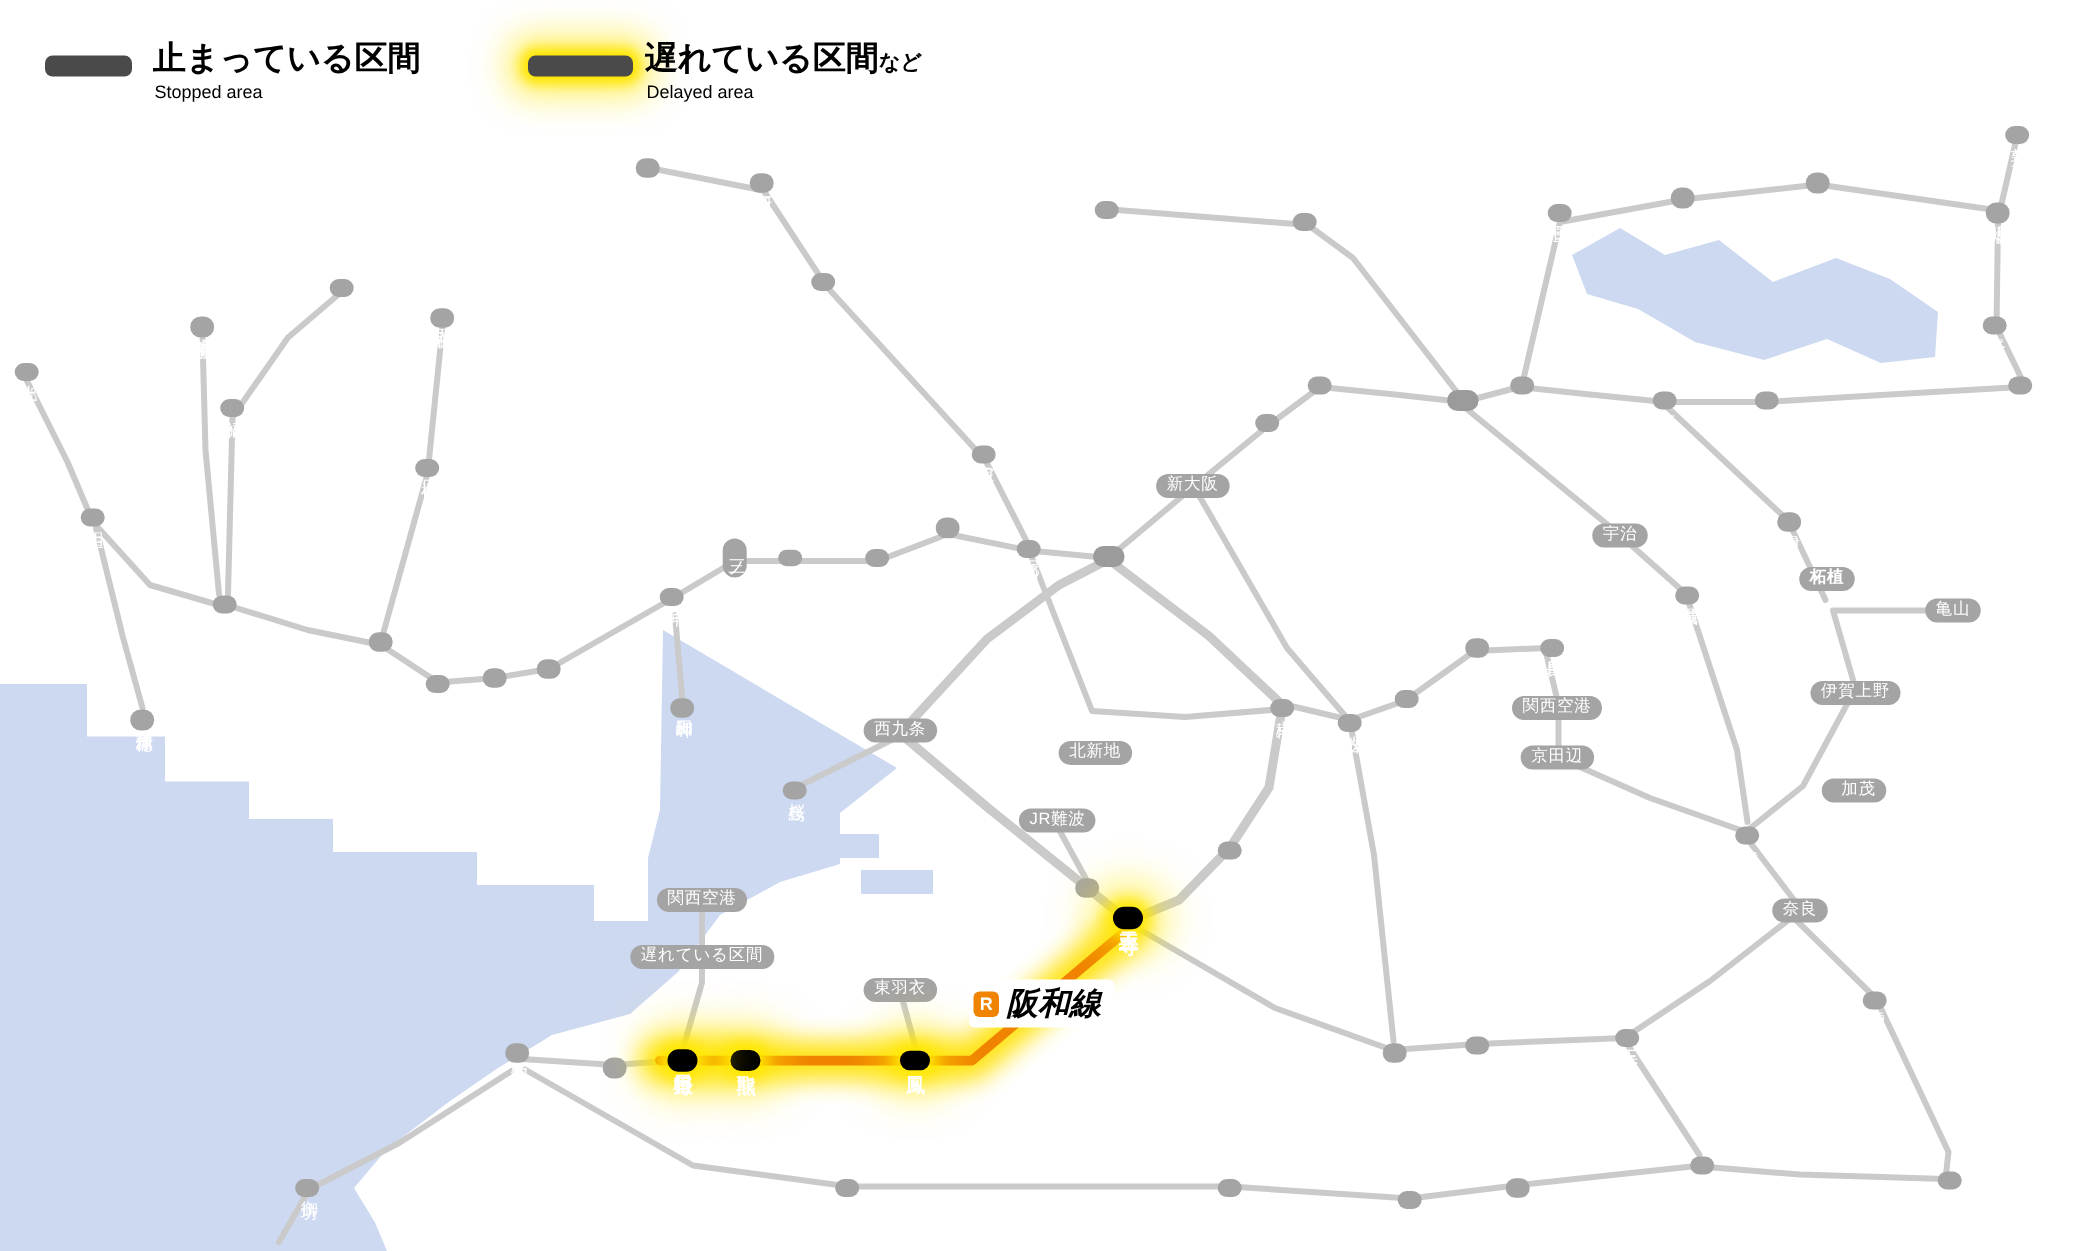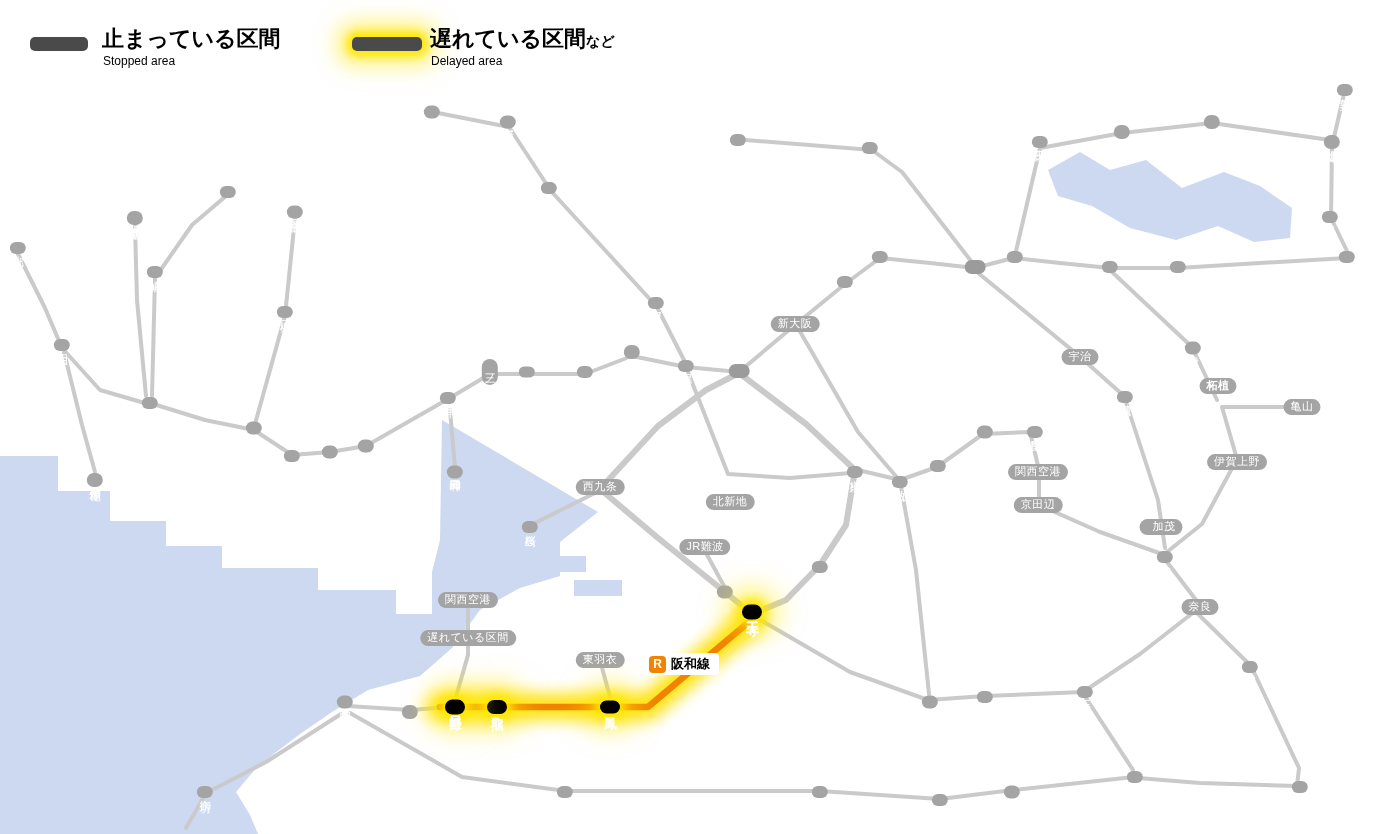--- a/index.html
+++ b/index.html
@@ -26,21 +26,21 @@
   .lj .sfx{font-size:14px;}
   .le{position:absolute;font-size:12px;color:#000;white-space:nowrap;}
   .lj1{left:102px;top:24px;} .le1{left:103px;top:54px;}
   .lj2{left:430px;top:24px;} .le2{left:431px;top:54px;}
 
   
   .line-label{position:absolute;left:646px;top:653px;display:flex;align-items:center;gap:5px;
               background:#fff;border-radius:4px;padding:2px 9px 2px 3px;z-index:6;}
   .rbadge{width:17px;height:17px;background:#f08300;color:#fff;font-weight:bold;font-size:12px;
           border-radius:4px;display:flex;align-items:center;justify-content:center;}
-  .line-name{font-size:13px;font-weight:bold;color:#000;}
+  .line-name{font-size:21px;font-weight:bold;color:#000;font-style:italic;}
 </style>
 </head>
 <body>
 
 <div class="root">
 
   <svg viewBox="0 0 1400 834">
     <defs>
       <filter id="glow-blur" x="-50%" y="-50%" width="200%" height="200%">
         <feGaussianBlur stdDeviation="8"></feGaussianBlur>
@@ -122,21 +122,21 @@
       <div class="st v" style="left: 1332px; top: 142px;">近江塩津</div>
       <div class="st v" style="left: 1345px; top: 90px;">敦賀</div>
       <div class="st v" style="left: 1330px; top: 217px;">長浜</div>
       <div class="st v" style="left: 1347px; top: 257px;">米原</div>
       <div class="st v" style="left: 1178px; top: 267px;">野洲</div>
       <div class="st v" style="left: 1110px; top: 267px;">草津</div>
       <div class="st v" style="left: 1193px; top: 348px;">貴生川</div>
       <div class="st h" style="left: 1218px; top: 386px; font-weight: bold;">柘植</div>
       <div class="st h" style="left: 1302px; top: 407px;">亀山</div>
       <div class="st h" style="left: 1237px; top: 462px;">伊賀上野</div>
-      <div class="st h" style="left: 1161px; top: 527px; padding-left: 13px;">加茂</div>
+      <div class="st h" style="left: 1236px; top: 527px; padding-left: 13px;">加茂</div>
       <div class="st v" style="left: 1165px; top: 557px;">木津</div>
       <div class="st h" style="left: 1080px; top: 357px;">宇治</div>
       <div class="st v" style="left: 1125px; top: 397px;">城陽</div>
       <div class="st v" style="left: 855px; top: 472px;">京橋</div>
       <div class="st h" style="left: 730px; top: 502px;">北新地</div>
       <div class="st v" style="left: 900px; top: 482px;">放出</div>
       <div class="st v" style="left: 938px; top: 466px;">住道</div>
       <div class="st v" style="left: 985px; top: 432px;">四条畷</div>
       <div class="st v" style="left: 1035px; top: 432px;">長尾</div>
       <div class="st h" style="left: 1038px; top: 472px;">関西空港</div>

